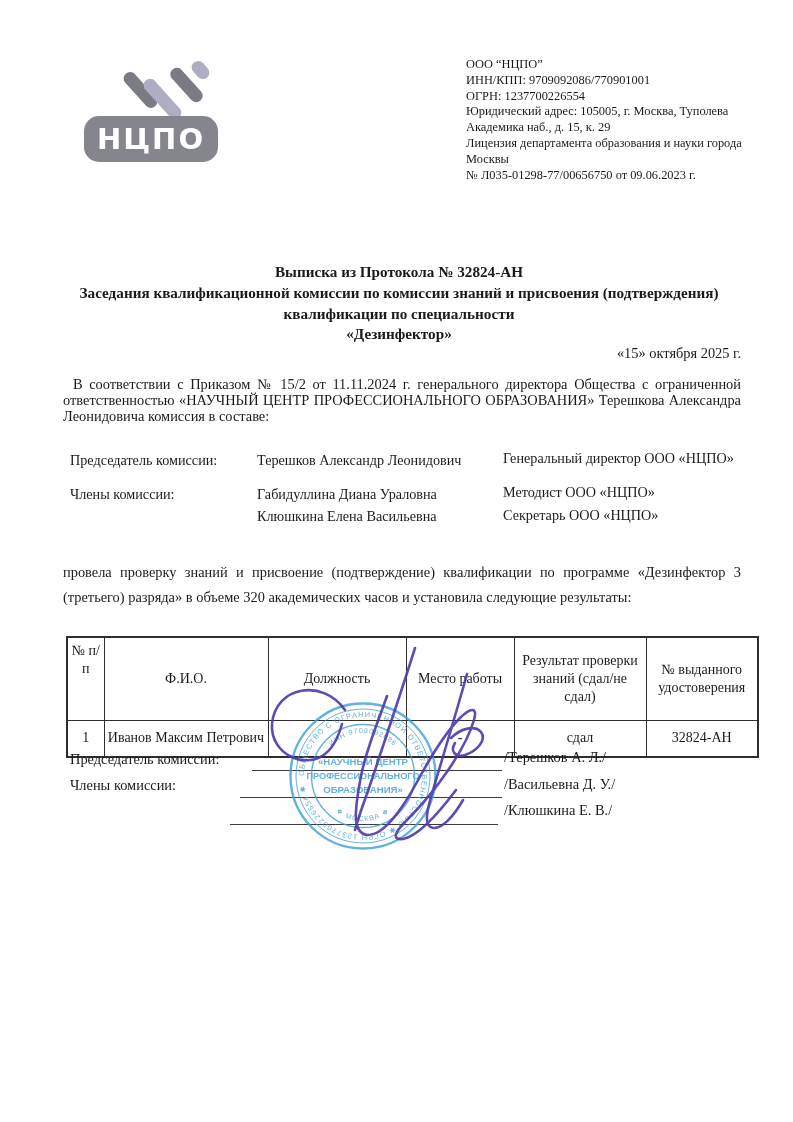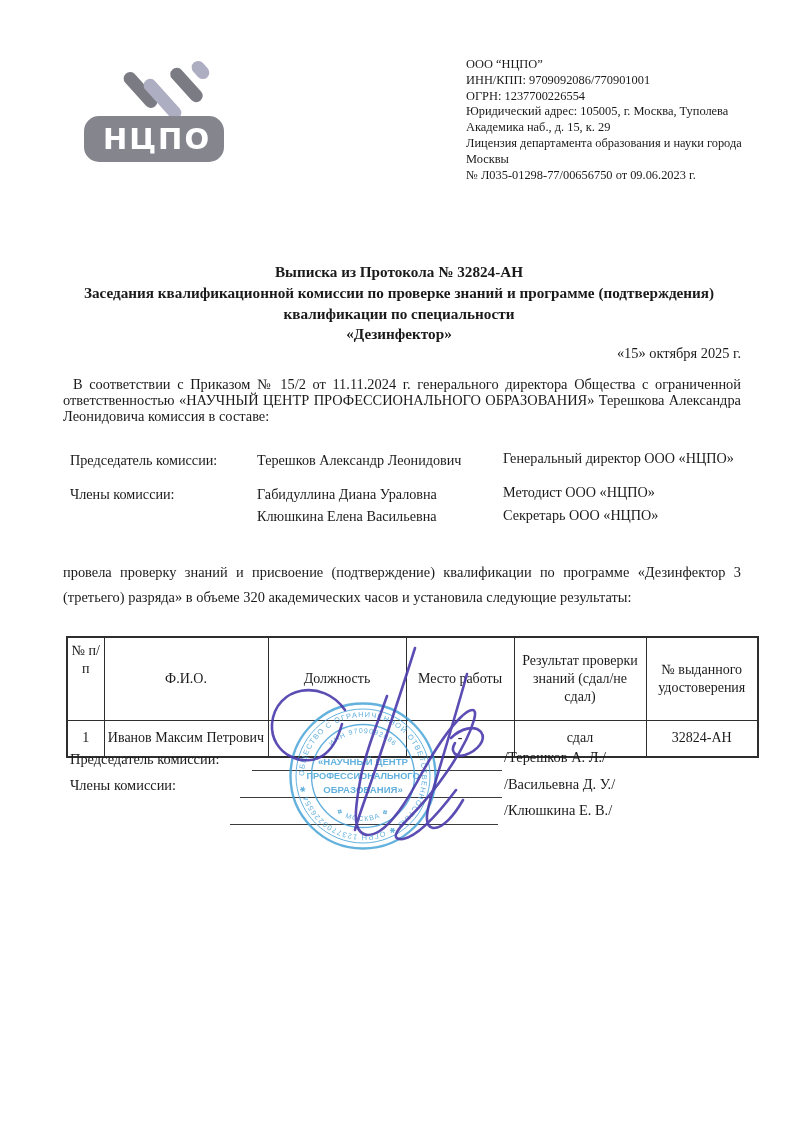--- a/index.html
+++ b/index.html
@@ -14,21 +14,21 @@
   .bar.dark{background:#7b7b84;}
   .bar.light{background:#aeaec2;}
   .bar1{left:28px;top:6px;height:44px;transform:rotate(-42deg);}
   .bar2{left:50px;top:12px;height:50px;transform:rotate(-42deg);}
   .bar3{left:74px;top:2px;height:42px;transform:rotate(-42deg);}
   .bar4{left:88px;top:-2px;height:20px;transform:rotate(-42deg);}
   .badge{
     position:absolute;left:0;top:56px;width:134px;height:46px;background:#85858d;
     border-radius:15px;display:flex;align-items:center;justify-content:center;
     font-family:"DejaVu Sans","Liberation Sans",sans-serif;font-weight:bold;
-    color:#ffffff;font-size:29px;letter-spacing:2px;padding-left:6px;
+    color:#ffffff;font-size:29px;letter-spacing:2px;
   }
   
   .company{position:absolute;left:466px;top:57px;width:290px;font-size:12.4px;line-height:15.8px;}
   
   .title{position:absolute;left:56px;top:262px;width:686px;text-align:center;
     font-weight:bold;font-size:15.2px;line-height:20.8px;}
   .date{position:absolute;left:500px;top:345px;width:241px;text-align:right;font-size:14.4px;}
   
   .para{position:absolute;left:63px;width:678px;font-size:14.4px;text-align:justify;}
   .para1{top:376px;line-height:16px;text-indent:10px;}
@@ -73,21 +73,21 @@
     <div>ОГРН: 1237700226554</div>
     <div>Юридический адрес: 105005, г. Москва, Туполева</div>
     <div>Академика наб., д. 15, к. 29</div>
     <div>Лицензия департамента образования и науки города</div>
     <div>Москвы</div>
     <div>№ Л035-01298-77/00656750 от 09.06.2023 г.</div>
   </div>
 
   <div class="title">
     <div>Выписка из Протокола № 32824-АН</div>
-    <div>Заседания квалификационной комиссии по проверке знаний и программе (подтверждения)</div>
+    <div>Заседания квалификационной комиссии по комиссии знаний и присвоения (подтверждения)</div>
     <div>квалификации по специальности</div>
     <div>«Дезинфектор»</div>
   </div>
 
   <div class="date">«15» октября 2025 г.</div>
 
   <div class="para para1">В соответствии с Приказом № 15/2 от 11.11.2024 г. генерального директора Общества с ограниченной ответственностью «НАУЧНЫЙ ЦЕНТР ПРОФЕССИОНАЛЬНОГО ОБРАЗОВАНИЯ» Терешкова Александра Леонидовича комиссия в составе:</div>
 
   <div class="comm-cell" style="left:70px;top:452px;">Председатель комиссии:</div>
   <div class="comm-cell" style="left:257px;top:452px;">Терешков Александр Леонидович</div>

